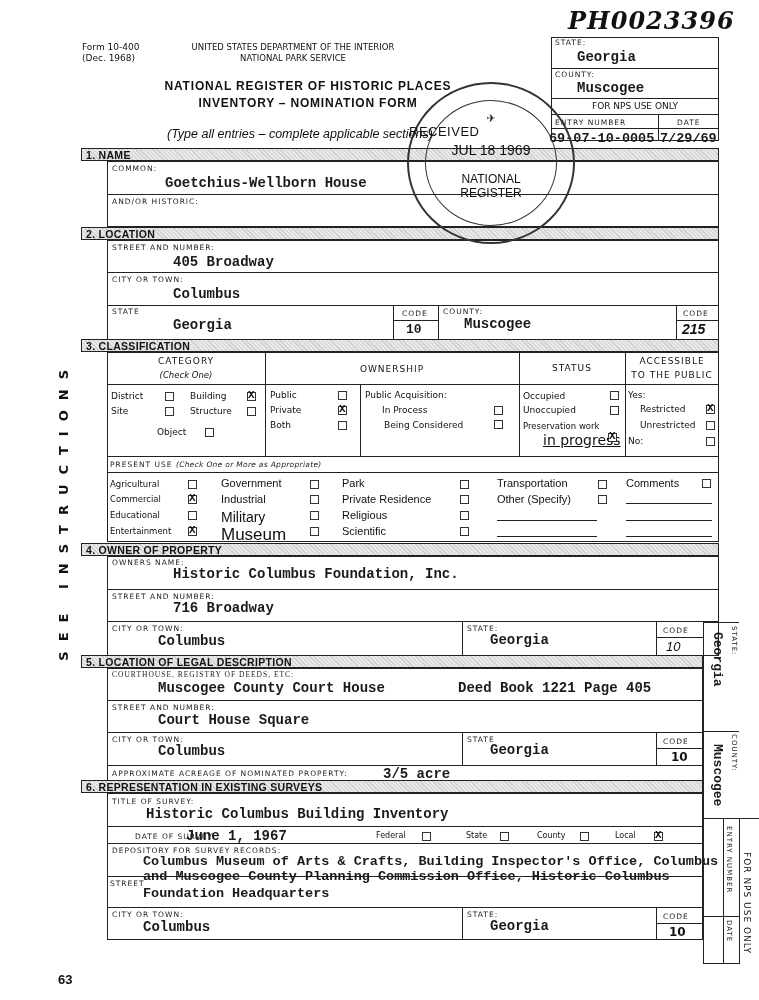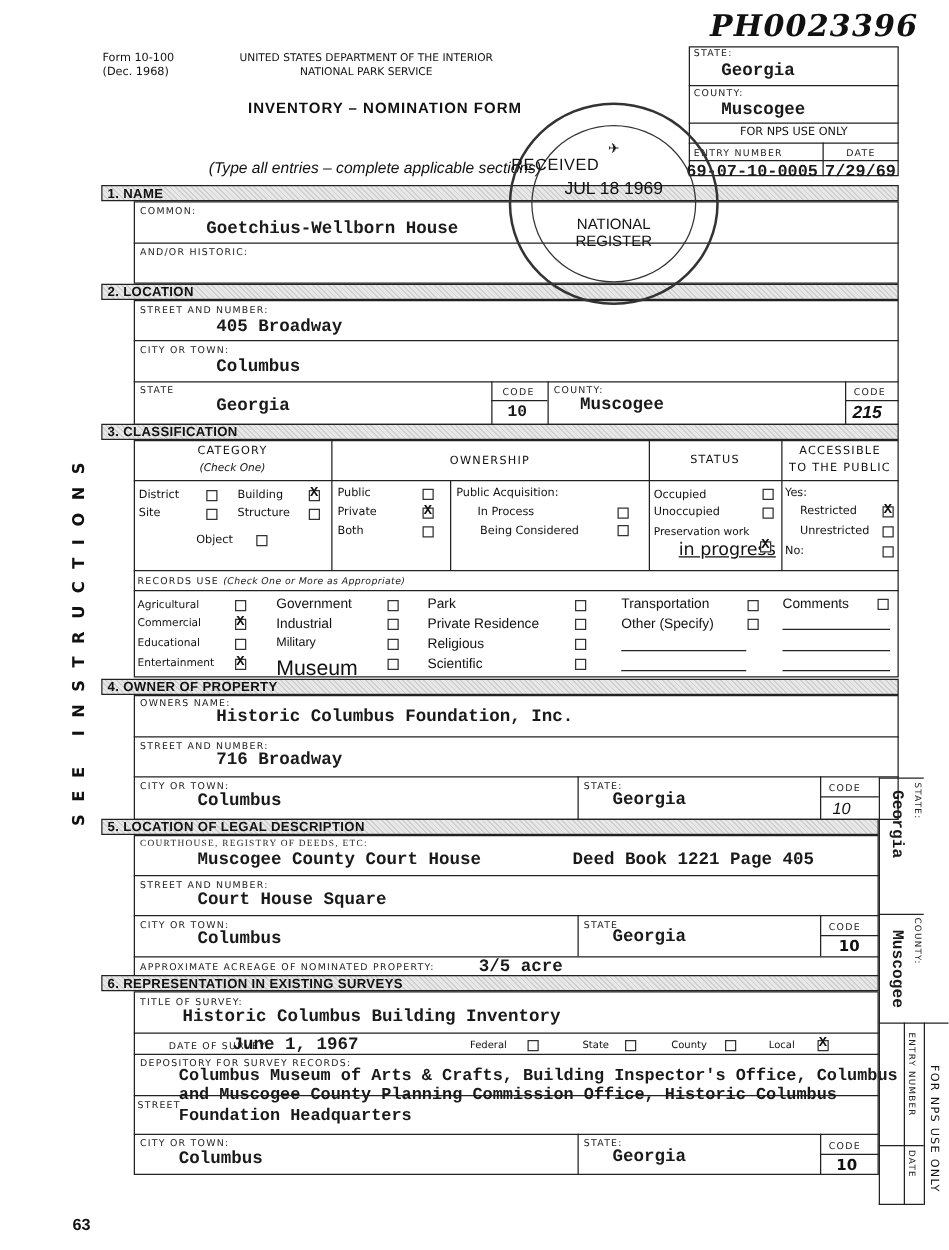--- a/index.html
+++ b/index.html
@@ -18,28 +18,29 @@
   .t{position:absolute;white-space:nowrap;}
   .small{font-size:9px;font-family:"DejaVu Sans",sans-serif;}
   .stamp{position:absolute;left:407px;top:82px;width:168px;height:162px;border:2px solid #333;border-radius:50%;box-sizing:border-box;}
   .stamp-inner{position:absolute;left:16px;top:16px;right:16px;bottom:16px;border:1.5px solid #333;border-radius:50%;}
   .vert{writing-mode:vertical-rl;position:absolute;}
 </style>
 </head>
 <body>
 
 <div class="t small" style="left:82px;top:42px;font-size:9px;line-height:11px;">
-  <div>Form 10-100</div>
+  <div>Form 10-400</div>
   <div>(Dec. 1968)</div>
 </div>
 <div class="t small" style="left:183px;top:42px;width:220px;text-align:center;font-size:8.5px;line-height:11px;">
   <div>UNITED STATES DEPARTMENT OF THE INTERIOR</div>
   <div>NATIONAL PARK SERVICE</div>
 </div>
 <div class="t" style="left:150px;top:78px;width:316px;text-align:center;font-size:12px;font-weight:bold;letter-spacing:0.8px;line-height:17px;">
+  <div>NATIONAL REGISTER OF HISTORIC PLACES</div>
   <div>INVENTORY – NOMINATION FORM</div>
 </div>
 <div class="t serif" style="left:167px;top:127px;font-size:12.5px;font-style:italic;">(Type all entries – complete applicable sections)</div>
 <div class="t" style="left:568px;top:6px;font-size:24px;font-family:'DejaVu Serif',serif;font-style:italic;font-weight:bold;letter-spacing:1px;">PH0023396</div>
 
 <div class="box" style="left:551px;top:37px;width:168px;height:104px;"></div>
 <div class="hline" style="left:551px;top:68px;width:168px;"></div>
 <div class="hline" style="left:551px;top:98px;width:168px;"></div>
 <div class="hline" style="left:551px;top:114px;width:168px;"></div>
 <div class="hline" style="left:551px;top:128px;width:168px;"></div>
@@ -136,36 +137,36 @@
 <div class="cb x" style="left:608px;top:433px;"></div>
 
 <div class="t small" style="left:628px;top:390px;">Yes:</div>
 <div class="t small" style="left:640px;top:404px;">Restricted</div>
 <div class="cb x" style="left:706px;top:405px;"></div>
 <div class="t small" style="left:640px;top:420px;">Unrestricted</div>
 <div class="cb" style="left:706px;top:421px;"></div>
 <div class="t small" style="left:628px;top:436px;">No:</div>
 <div class="cb" style="left:706px;top:437px;"></div>
 
-<div class="t lbl" style="left:110px;top:460px;"><span>RECORDS USE</span> <i style="letter-spacing:0.3px;">(Check One or More as Appropriate)</i></div>
+<div class="t lbl" style="left:110px;top:460px;"><span>PRESENT USE</span> <i style="letter-spacing:0.3px;">(Check One or More as Appropriate)</i></div>
 
 <div class="t small" style="left:110px;top:479px;font-size:8.5px;">Agricultural</div>
 <div class="cb" style="left:188px;top:480px;"></div>
 <div class="t small" style="left:110px;top:494px;font-size:8.5px;">Commercial</div>
 <div class="cb x" style="left:188px;top:495px;"></div>
 <div class="t small" style="left:110px;top:510px;font-size:8.5px;">Educational</div>
 <div class="cb" style="left:188px;top:511px;"></div>
 <div class="t small" style="left:110px;top:526px;font-size:8.5px;">Entertainment</div>
 <div class="cb x" style="left:188px;top:527px;"></div>
 
 <div class="t serif" style="left:221px;top:477px;font-size:11px;">Government</div>
 <div class="cb" style="left:310px;top:480px;"></div>
 <div class="t serif" style="left:221px;top:493px;font-size:11px;">Industrial</div>
 <div class="cb" style="left:310px;top:495px;"></div>
-<div class="t serif" style="left:221px;top:509px;font-size:10px;">Military</div>
+<div class="t serif" style="left:221px;top:509px;font-size:14px;">Military</div>
 <div class="cb" style="left:310px;top:511px;"></div>
 <div class="t serif" style="left:221px;top:525px;font-size:17px;">Museum</div>
 <div class="cb" style="left:310px;top:527px;"></div>
 
 <div class="t serif" style="left:342px;top:477px;font-size:11px;">Park</div>
 <div class="cb" style="left:460px;top:480px;"></div>
 <div class="t serif" style="left:342px;top:493px;font-size:11px;">Private Residence</div>
 <div class="cb" style="left:460px;top:495px;"></div>
 <div class="t serif" style="left:342px;top:509px;font-size:11px;">Religious</div>
 <div class="cb" style="left:460px;top:511px;"></div>

